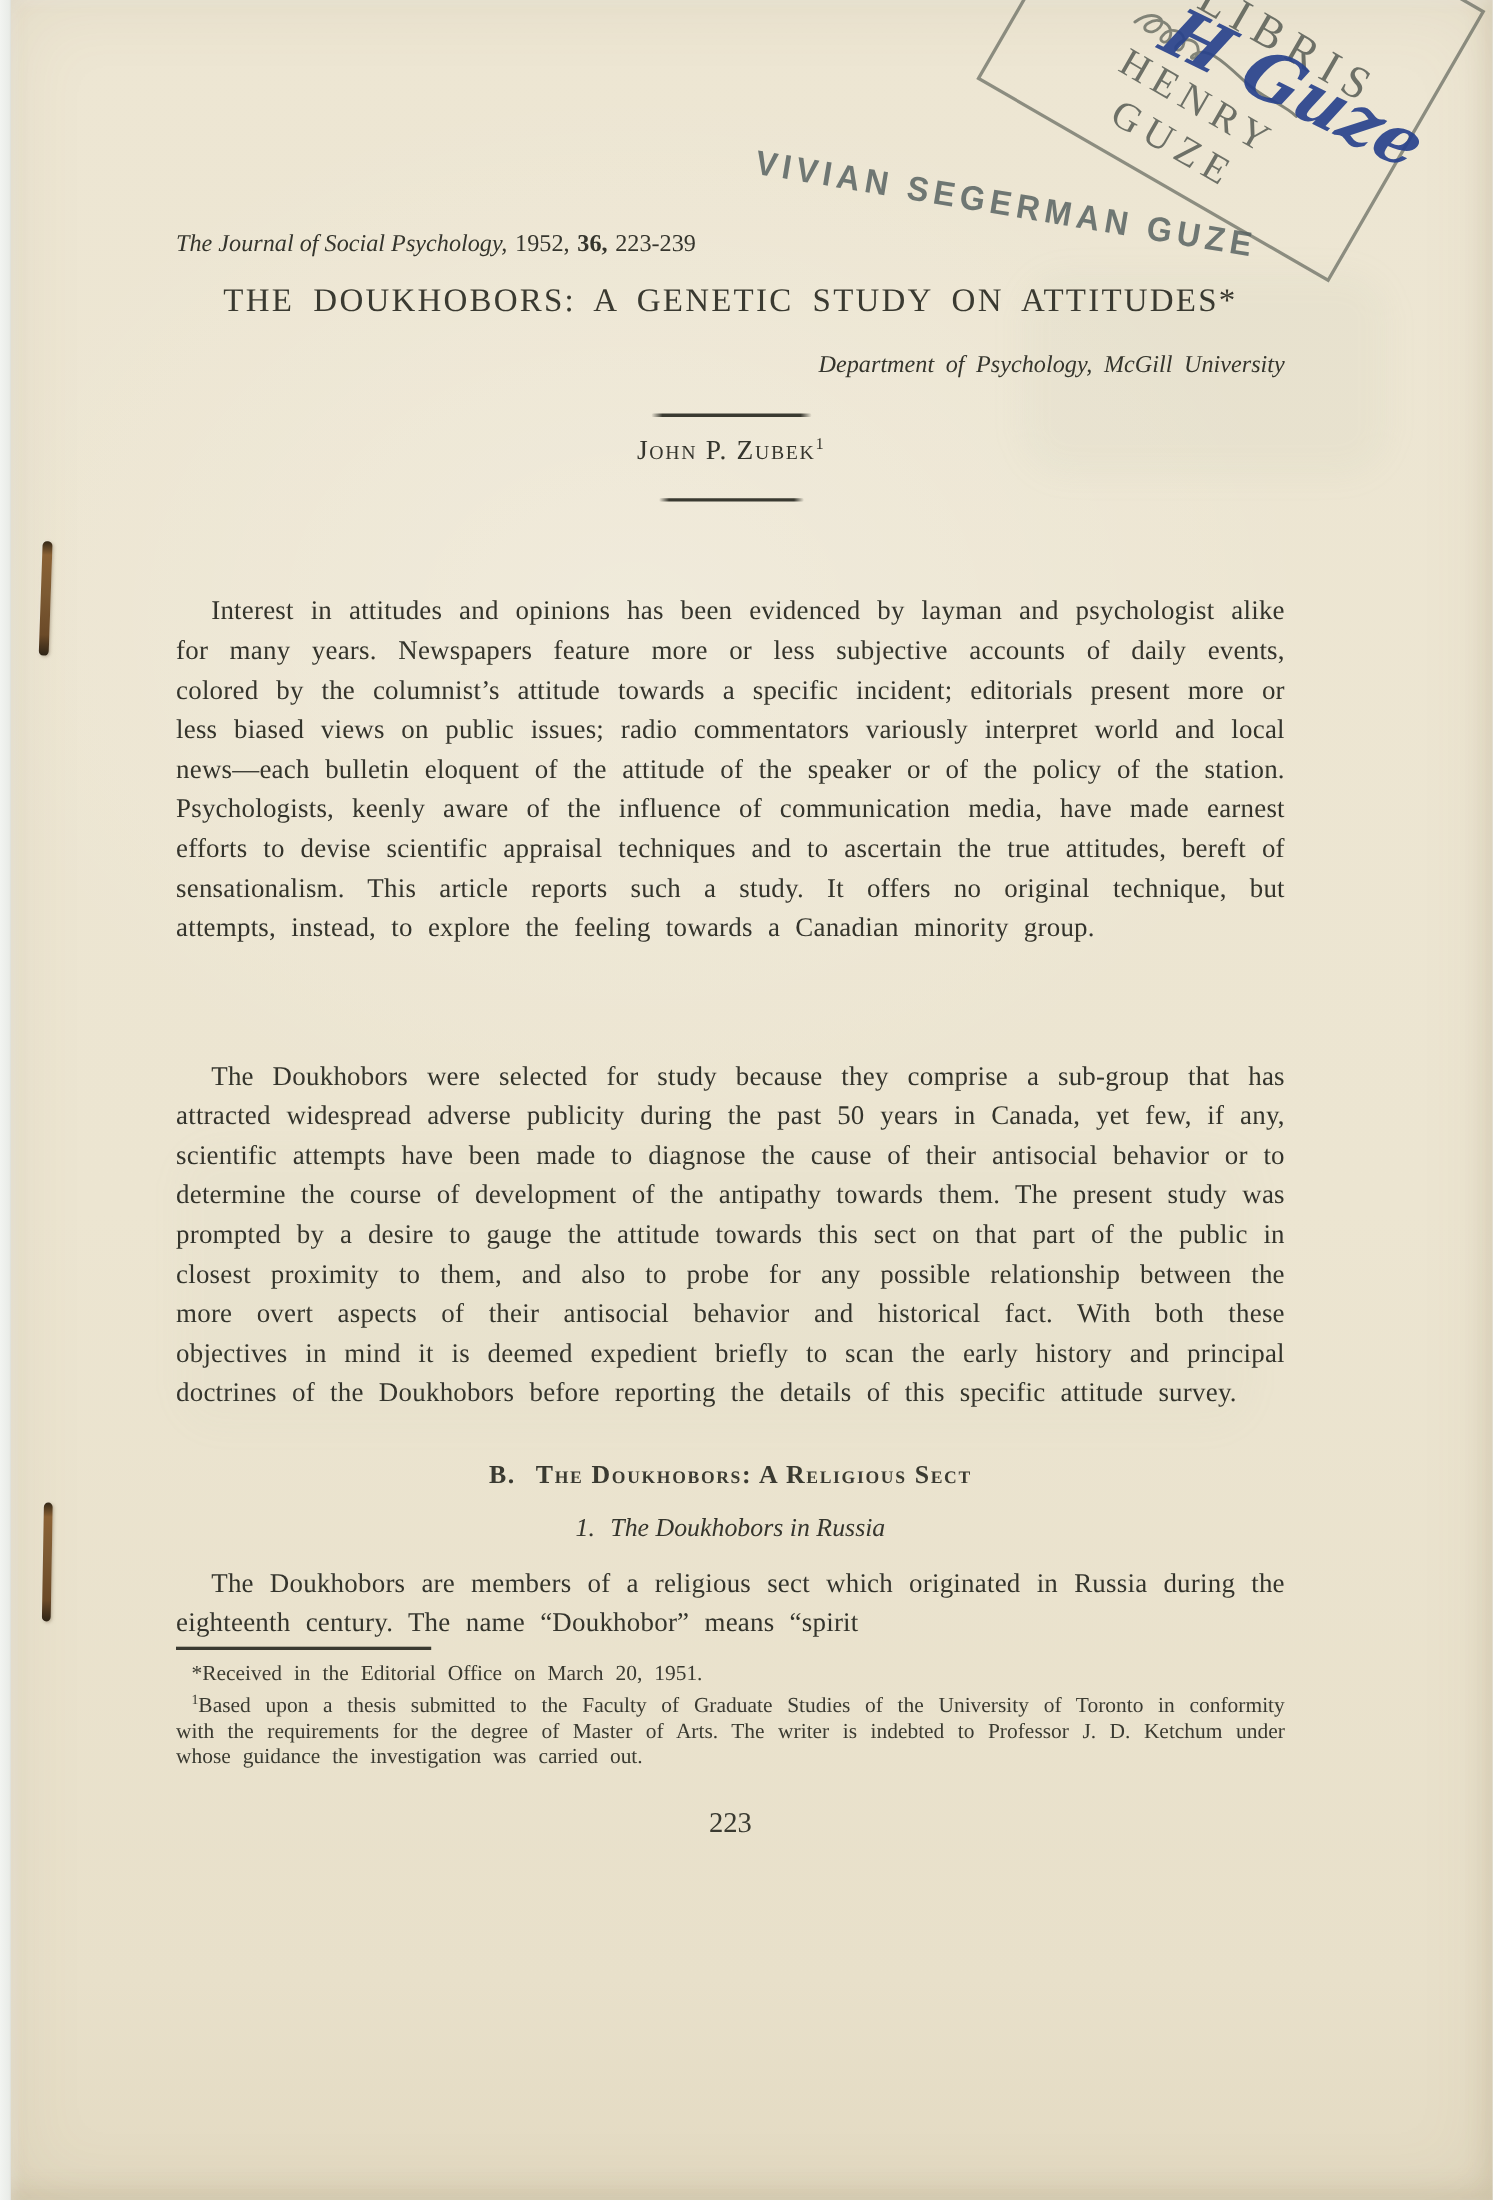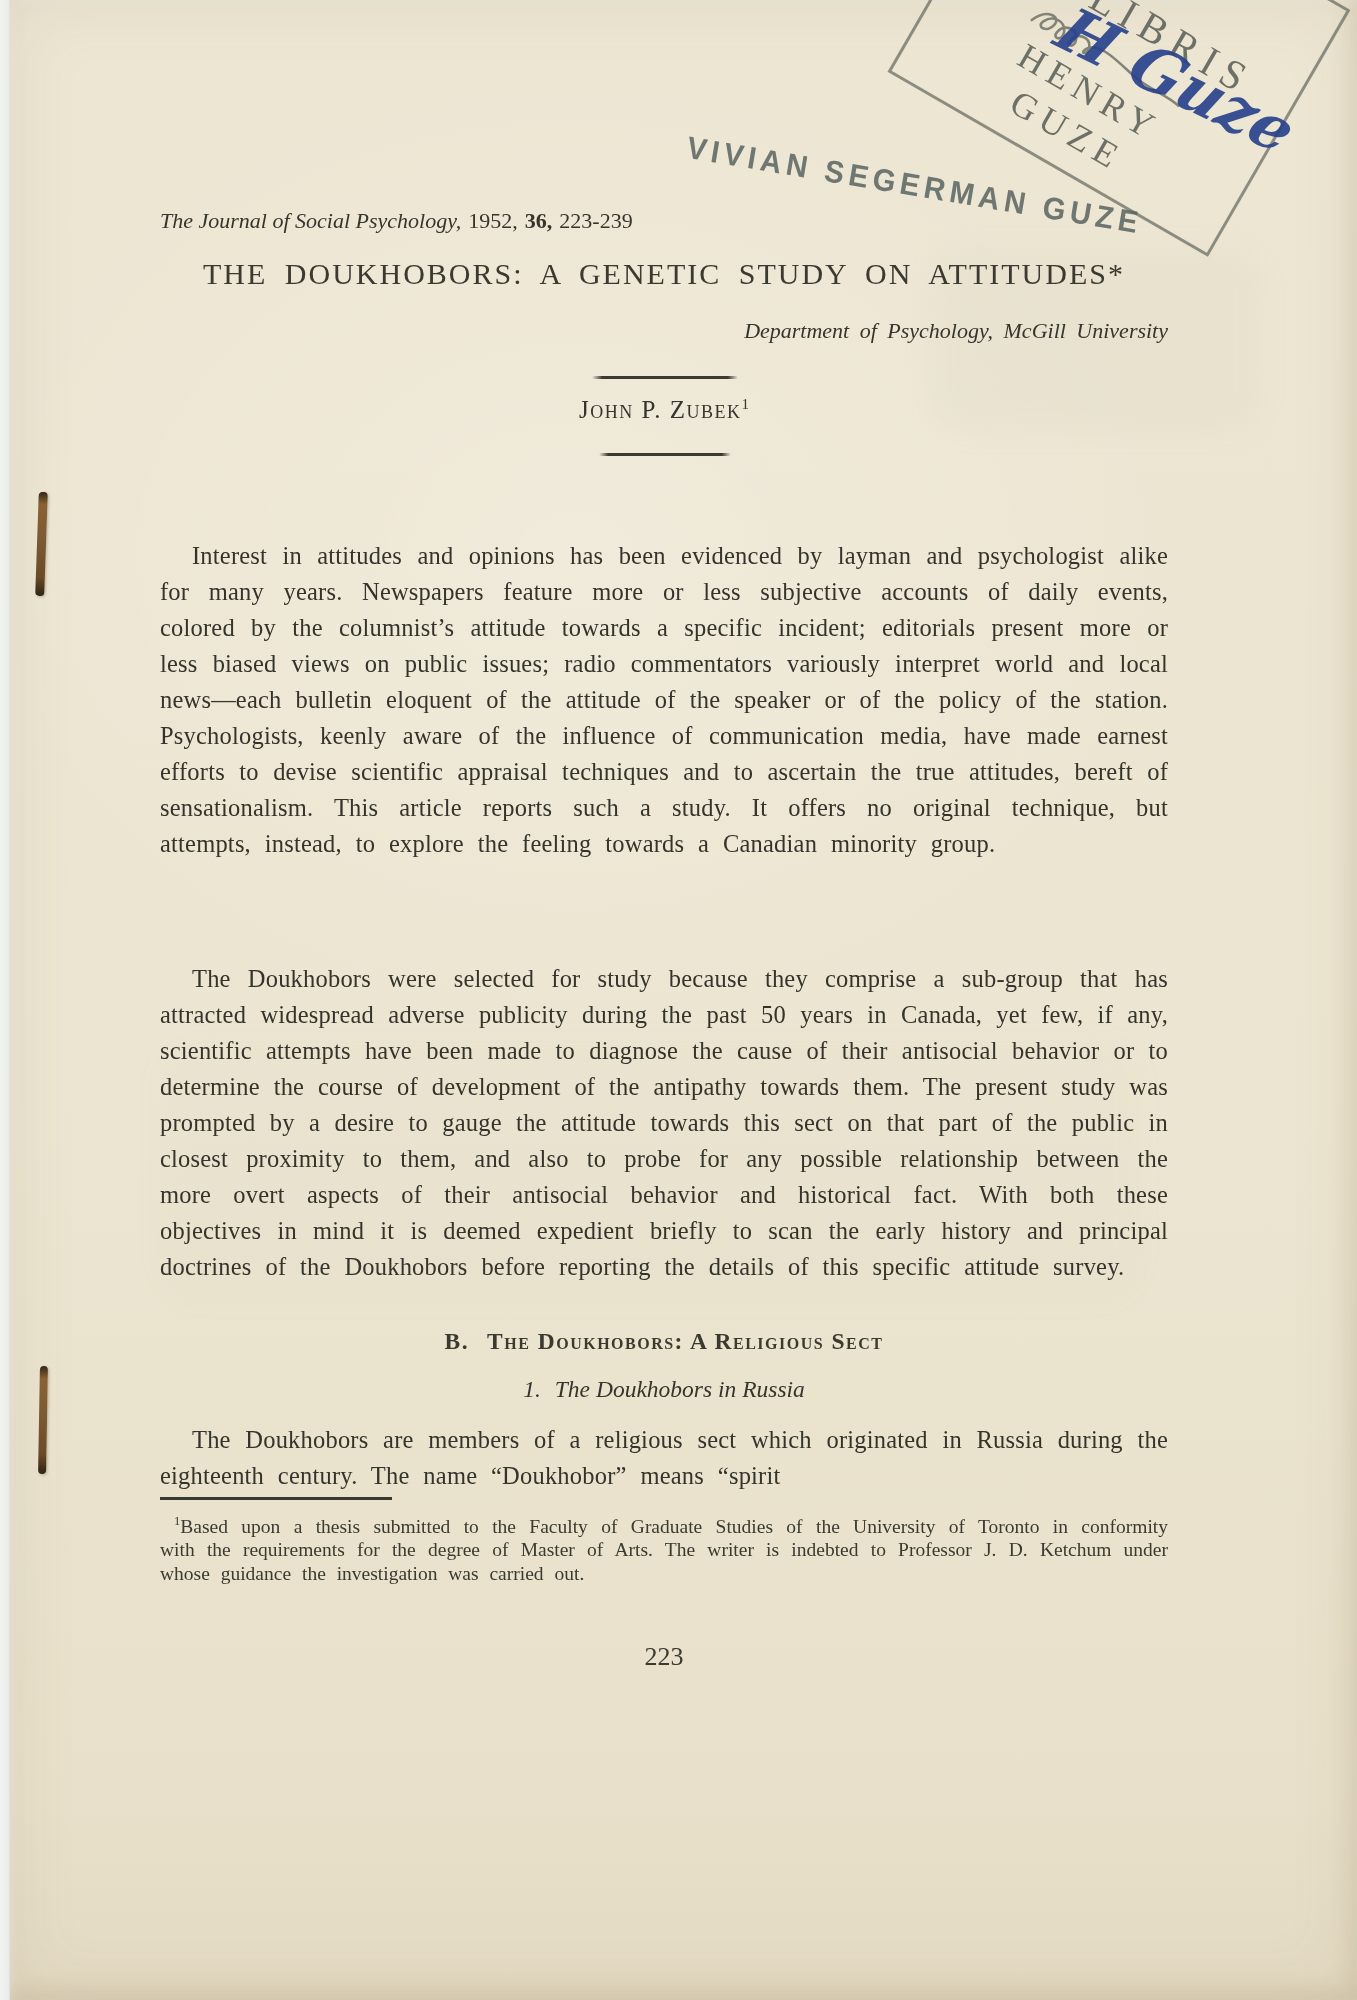--- a/index.html
+++ b/index.html
@@ -164,18 +164,19 @@
     </div>
 
     <div class="col sub-heading">
       <span>1.</span><span class="hsp"></span><span>The Doukhobors in Russia</span>
     </div>
 
     <p class="col body p3">The Doukhobors are members of a religious sect which originated in Russia during the eighteenth century.  The name “Doukhobor” means “spirit</p>
 
     <div class="fn-rule"></div>
     <div class="col footnotes">
+      <p><span>*</span><span>Received in the Editorial Office on March 20, 1951.</span></p>
       <p><sup>1</sup><span>Based upon a thesis submitted to the Faculty of Graduate Studies of the University of Toronto in conformity with the requirements for the degree of Master of Arts.  The writer is indebted to Professor J. D. Ketchum under whose guidance the investigation was carried out.</span></p>
     </div>
 
     <div class="col page-number">223</div>
   </div>
 </div>
 
 </body></html>

